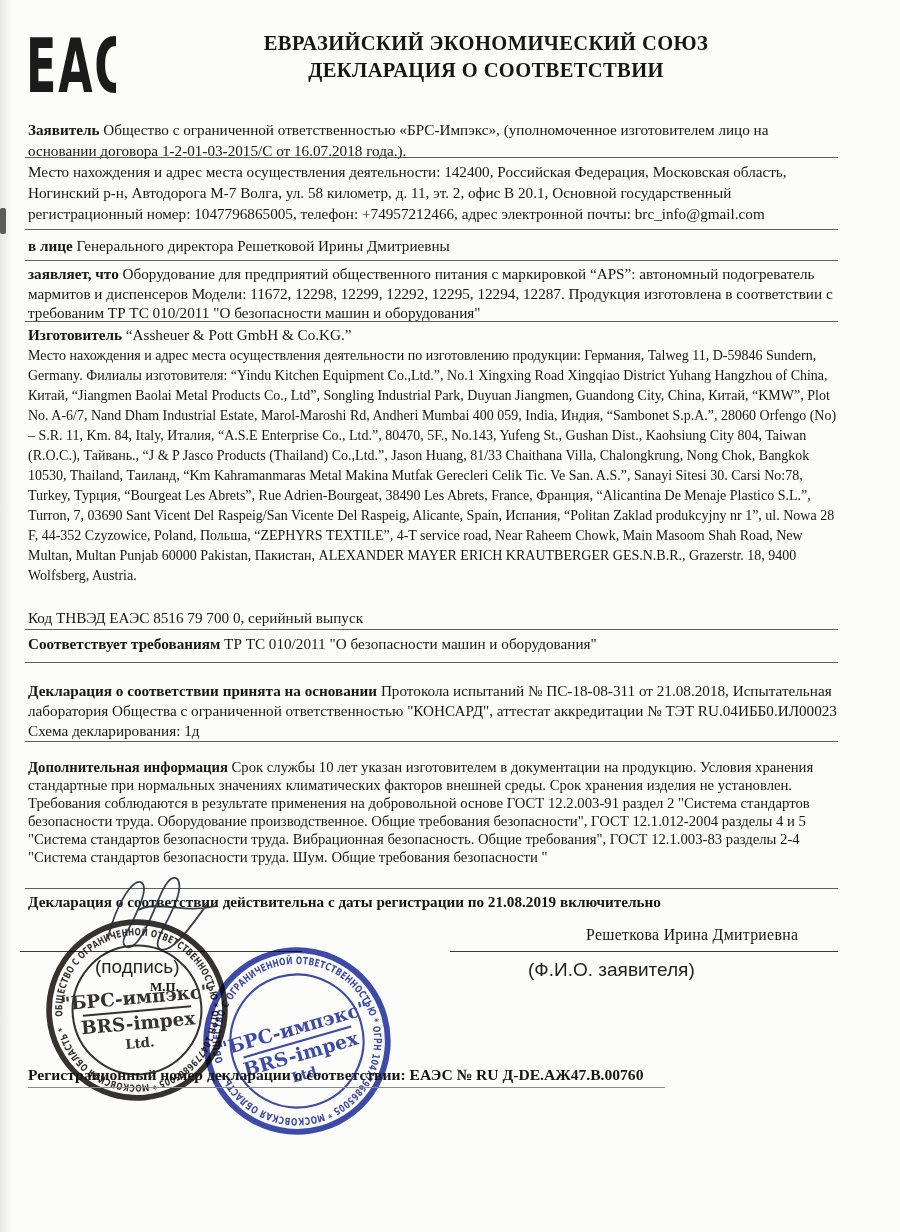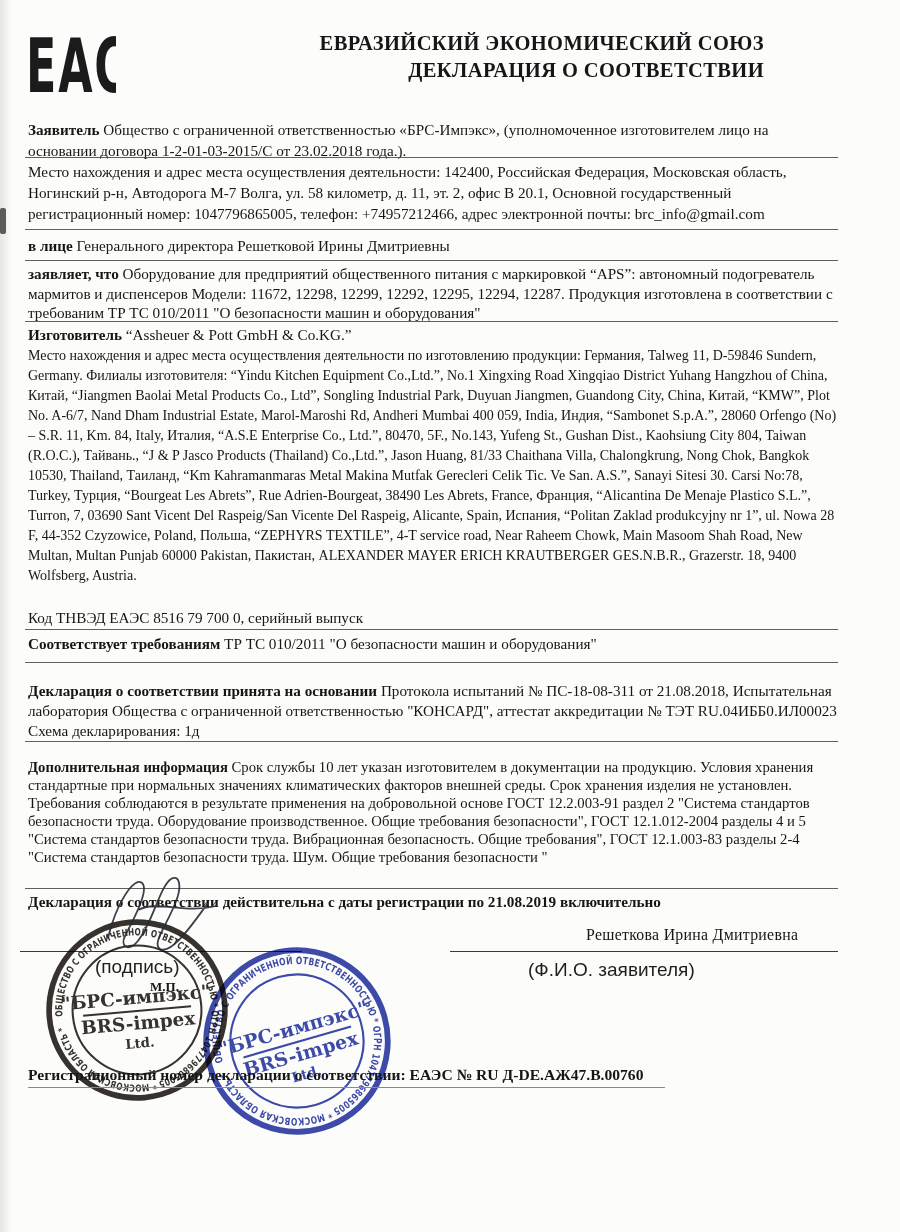--- a/index.html
+++ b/index.html
@@ -1,21 +1,21 @@
 <!DOCTYPE html>
 <html><head>
 <meta charset="utf-8">
 <style>
   html,body{margin:0;padding:0;background:#e8e8e8;}
   .page{position:relative;width:900px;height:1232px;background:#fcfcfa;overflow:hidden;
         font-family:"Liberation Serif","DejaVu Serif",serif;color:#161616;}
   .page::before{content:"";position:absolute;left:0;top:0;bottom:0;width:12px;
         background:linear-gradient(90deg,rgba(70,70,70,.12),rgba(70,70,70,0));pointer-events:none;z-index:5;}
   .eac{position:absolute;left:24px;top:20px;}
-  .title{position:absolute;left:164px;top:30px;width:600px;text-align:right;
+  .title{position:absolute;left:186px;top:30px;width:600px;text-align:center;
         font-weight:bold;font-size:20.5px;line-height:27px;letter-spacing:.4px;}
   .sec{position:absolute;left:28px;width:812px;font-size:15.2px;line-height:20.6px;text-align:left;}
   .lead{font-weight:bold;}
   .rule{position:absolute;left:25px;width:813px;border-top:1.4px solid #47423c;opacity:.85;}
   .mono-tight{font-size:14px;line-height:20px;}
   .addl{font-size:14.7px;line-height:17.9px;}
   .boldrow{font-weight:bold;}
   .sig-line{position:absolute;border-top:1.4px solid #3a3a3a;}
   .form-label{position:absolute;font-family:"Liberation Sans","DejaVu Sans",sans-serif;
         font-size:19px;color:#1f1f1f;}
@@ -44,21 +44,21 @@
     <g transform="translate(2,72) scale(0.60,1)">
       <text x="0" y="0" font-family="DejaVu Sans, sans-serif" font-weight="bold" font-size="74" letter-spacing="3" fill="#1b1b1b">ЕАС</text>
     </g>
   </svg>
 
   <div class="title">
     <div>ЕВРАЗИЙСКИЙ ЭКОНОМИЧЕСКИЙ СОЮЗ</div>
     <div>ДЕКЛАРАЦИЯ О СООТВЕТСТВИИ</div>
   </div>
 
-  <div class="sec" style="top:120px"><span class="lead">Заявитель</span> <span>Общество с ограниченной ответственностью «БРС-Импэкс», (уполномоченное изготовителем лицо на основании договора 1-2-01-03-2015/С от 23.02.2018 года.).</span></div>
+  <div class="sec" style="top:120px"><span class="lead">Заявитель</span> <span>Общество с ограниченной ответственностью «БРС-Импэкс», (уполномоченное изготовителем лицо на основании договора 1-2-01-03-2015/С от 16.07.2018 года.).</span></div>
   <div class="rule" style="top:157px"></div>
 
   <div class="sec" style="top:161px;line-height:21px"><span>Место нахождения и адрес места осуществления деятельности: 142400, Российская Федерация, Московская область, Ногинский р-н, Автодорога М-7 Волга, ул. 58 километр, д. 11, эт. 2, офис В 20.1, Основной государственный регистрационный номер: 1047796865005, телефон: +74957212466, адрес электронной почты: brc_info@gmail.com</span></div>
   <div class="rule" style="top:229px"></div>
 
   <div class="sec" style="top:236px"><span class="lead">в лице</span> <span>Генерального директора Решетковой Ирины Дмитриевны</span></div>
   <div class="rule" style="top:260px"></div>
 
   <div class="sec" style="top:264px;line-height:19.5px"><span class="lead">заявляет, что</span> <span>Оборудование для предприятий общественного питания с маркировкой “APS”: автономный подогреватель мармитов и диспенсеров Модели: 11672, 12298, 12299, 12292, 12295, 12294, 12287. Продукция изготовлена в соответствии с требованим ТР ТС 010/2011 "О безопасности машин и оборудования"</span></div>
   <div class="rule" style="top:321px"></div>

